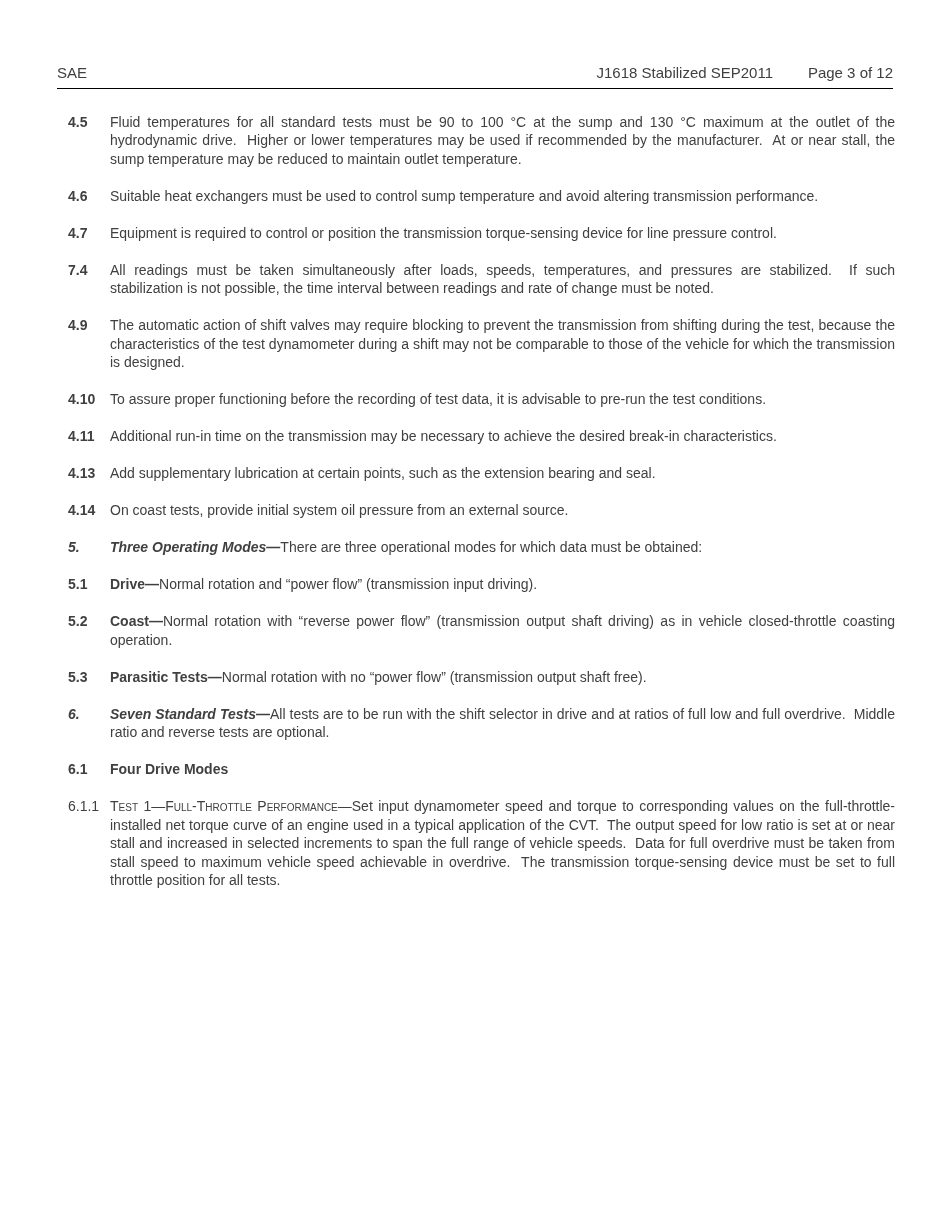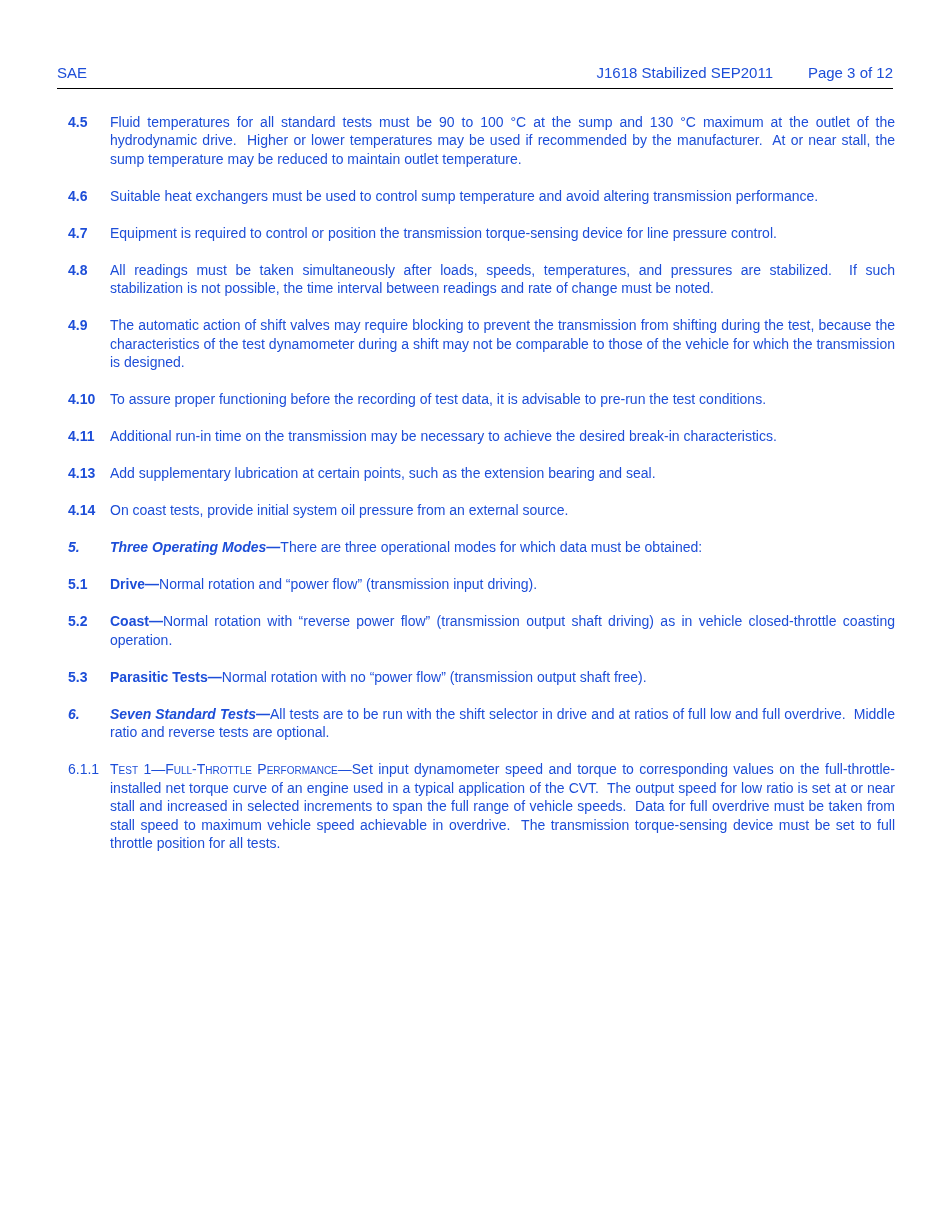--- a/index.html
+++ b/index.html
@@ -1,21 +1,21 @@
 <!DOCTYPE html>
 <html><head>
 <meta charset="utf-8">
 <style>
   html, body { margin: 0; padding: 0; background: #ffffff; }
   .page {
     position: relative;
     width: 950px;
     height: 1060px;
     background: #ffffff;
-    color: #1d4ed8;
+    color: #404040;
     font-family: "Liberation Sans", "DejaVu Sans", sans-serif;
     font-size: 14px;
     line-height: 18.5px;
     overflow: hidden;
   }
   .header {
     margin: 64px 57px 0 57px;
     display: flex;
     justify-content: space-between;
     align-items: baseline;
@@ -68,21 +68,21 @@
       <span class="num">4.6</span>
       <p class="body"><span>Suitable heat exchangers must be used to control sump temperature and avoid altering transmission performance.</span></p>
     </div>
 
     <div class="item">
       <span class="num">4.7</span>
       <p class="body"><span>Equipment is required to control or position the transmission torque-sensing device for line pressure control.</span></p>
     </div>
 
     <div class="item">
-      <span class="num">4.8</span>
+      <span class="num">7.4</span>
       <p class="body"><span>All readings must be taken simultaneously after loads, speeds, temperatures, and pressures are stabilized.  If such stabilization is not possible, the time interval between readings and rate of change must be noted.</span></p>
     </div>
 
     <div class="item">
       <span class="num">4.9</span>
       <p class="body"><span>The automatic action of shift valves may require blocking to prevent the transmission from shifting during the test, because the characteristics of the test dynamometer during a shift may not be comparable to those of the vehicle for which the transmission is designed.</span></p>
     </div>
 
     <div class="item">
       <span class="num">4.10</span>
@@ -123,20 +123,24 @@
     <div class="item">
       <span class="num">5.3</span>
       <p class="body"><span class="lead-b">Parasitic Tests—</span><span>Normal rotation with no “power flow” (transmission output shaft free).</span></p>
     </div>
 
     <div class="item">
       <span class="num bi">6.</span>
       <p class="body"><span class="lead-bi">Seven Standard Tests—</span><span>All tests are to be run with the shift selector in drive and at ratios of full low and full overdrive.  Middle ratio and reverse tests are optional.</span></p>
     </div>
 
+    <div class="item">
+      <span class="num">6.1</span>
+      <p class="body bold"><span>Four Drive Modes</span></p>
+    </div>
 
     <div class="item">
       <span class="num normal">6.1.1</span>
       <p class="body"><span class="lead-sc">Test 1—Full-Throttle Performance—</span><span>Set input dynamometer speed and torque to corresponding values on the full-throttle-installed net torque curve of an engine used in a typical application of the CVT.  The output speed for low ratio is set at or near stall and increased in selected increments to span the full range of vehicle speeds.  Data for full overdrive must be taken from stall speed to maximum vehicle speed achievable in overdrive.  The transmission torque-sensing device must be set to full throttle position for all tests.</span></p>
     </div>
 
   </div>
 </div>
 
 </body></html>

